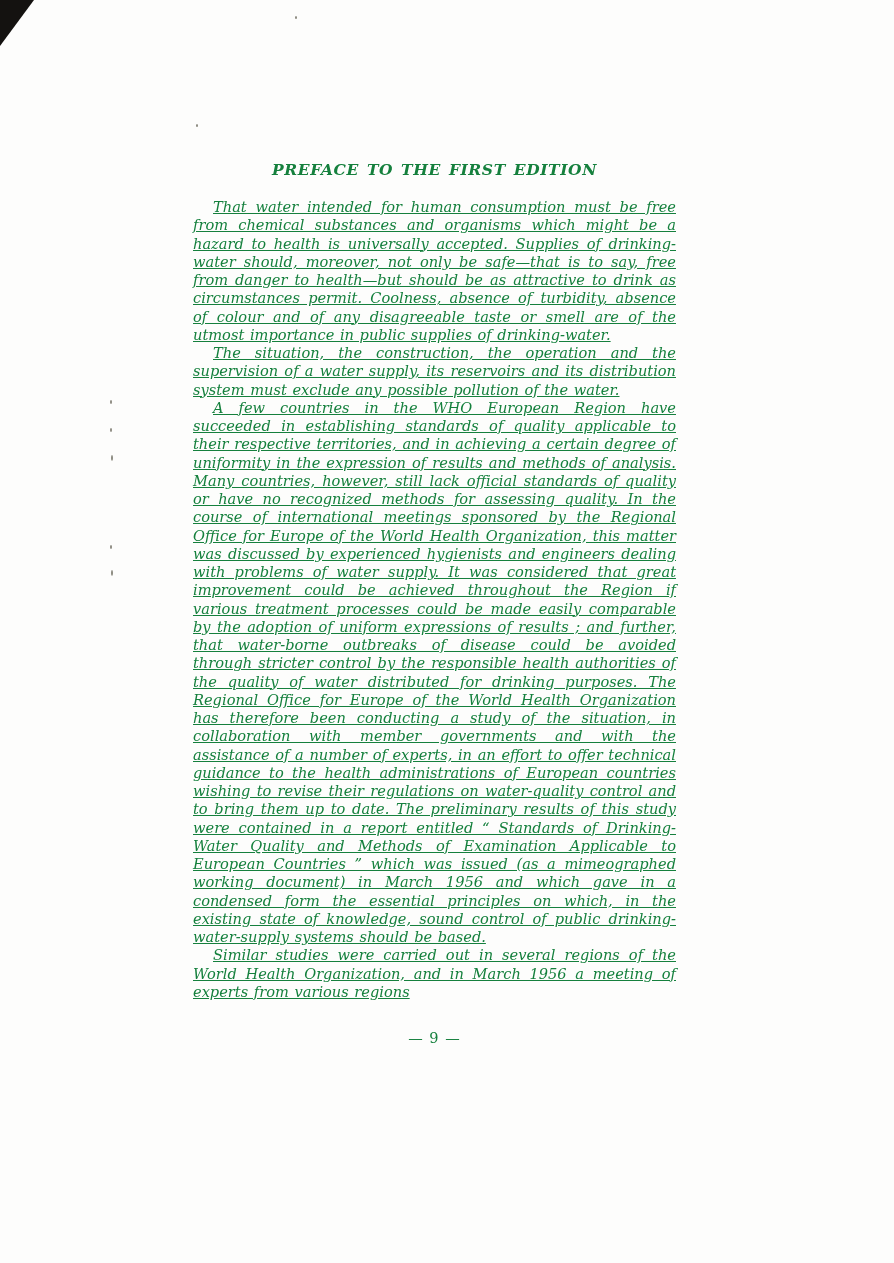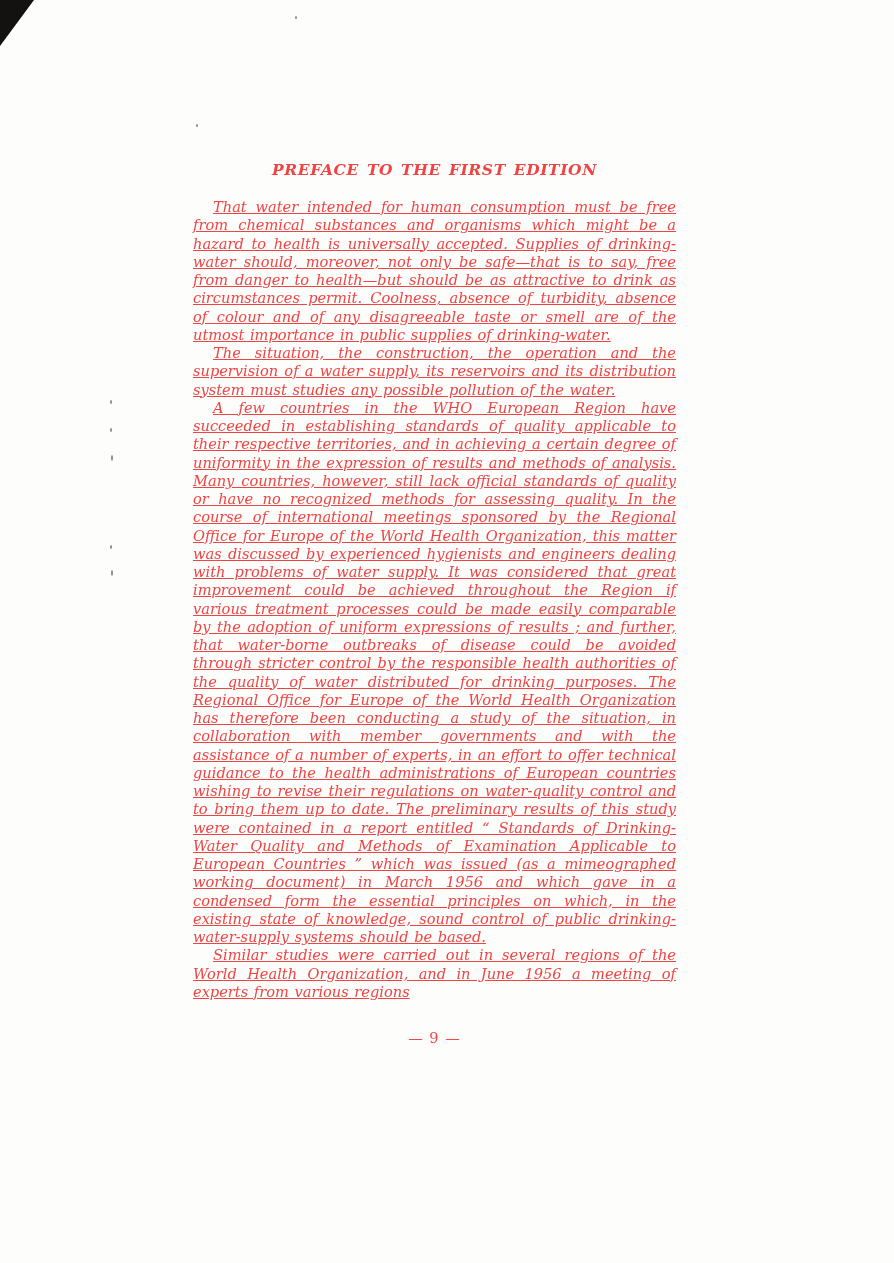--- a/index.html
+++ b/index.html
@@ -8,21 +8,21 @@
     background: #ffffff;
   }
   .scan-page {
     position: relative;
     width: 894px;
     height: 1263px;
     background: #fefefdc;
     background-color: #fdfdfc;
     overflow: hidden;
     font-family: "DejaVu Serif", "Liberation Serif", serif;
-    color: #ef4444;
+    color: #15803d;
   }
   
   .corner-artifact {
     position: absolute;
     top: 0;
     left: 0;
     width: 0;
     height: 0;
     border-top: 46px solid #141210;
     border-right: 34px solid transparent;
@@ -79,22 +79,22 @@
   <div class="speck" style="left:110px; top:428px; width:2px; height:4px;"></div>
   <div class="speck" style="left:111px; top:455px; width:2px; height:6px;"></div>
   <div class="speck" style="left:110px; top:545px; width:2px; height:4px;"></div>
   <div class="speck" style="left:111px; top:570px; width:2px; height:6px;"></div>
 
   <div class="content">
     <h1 class="title">PREFACE TO THE FIRST EDITION</h1>
 
     <p class="para">That water intended for human consumption must be free from chemical substances and organisms which might be a hazard to health is universally accepted.  Supplies of drinking-water should, moreover, not only be safe—that is to say, free from danger to health—but should be as attractive to drink as circumstances permit.  Coolness, absence of turbidity, absence of colour and of any disagreeable taste or smell are of the utmost importance in public supplies of drinking-water.</p>
 
-    <p class="para">The situation, the construction, the operation and the supervision of a water supply, its reservoirs and its distribution system must studies any possible pollution of the water.</p>
+    <p class="para">The situation, the construction, the operation and the supervision of a water supply, its reservoirs and its distribution system must exclude any possible pollution of the water.</p>
 
     <p class="para">A few countries in the WHO European Region have succeeded in establishing standards of quality applicable to their respective territories, and in achieving a certain degree of uniformity in the expression of results and methods of analysis.  Many countries, however, still lack official standards of quality or have no recognized methods for assessing quality.  In the course of international meetings sponsored by the Regional Office for Europe of the World Health Organization, this matter was discussed by experienced hygienists and engineers dealing with problems of water supply.  It was considered that great improvement could be achieved throughout the Region if various treatment processes could be made easily comparable by the adoption of uniform expressions of results ; and further, that water-borne outbreaks of disease could be avoided through stricter control by the responsible health authorities of the quality of water distributed for drinking purposes.  The Regional Office for Europe of the World Health Organization has therefore been conducting a study of the situation, in collaboration with member governments and with the assistance of a number of experts, in an effort to offer technical guidance to the health administrations of European countries wishing to revise their regulations on water-quality control and to bring them up to date.  The preliminary results of this study were contained in a report entitled “ Standards of Drinking-Water Quality and Methods of Examination Applicable to European Countries ” which was issued (as a mimeographed working document) in March 1956 and which gave in a condensed form the essential principles on which, in the existing state of knowledge, sound control of public drinking-water-supply systems should be based.</p>
 
-    <p class="para">Similar studies were carried out in several regions of the World Health Organization, and in June 1956 a meeting of experts from various regions</p>
+    <p class="para">Similar studies were carried out in several regions of the World Health Organization, and in March 1956 a meeting of experts from various regions</p>
 
     <div class="page-number">— 9 —</div>
   </div>
 
 </div>
 
 </body></html>

